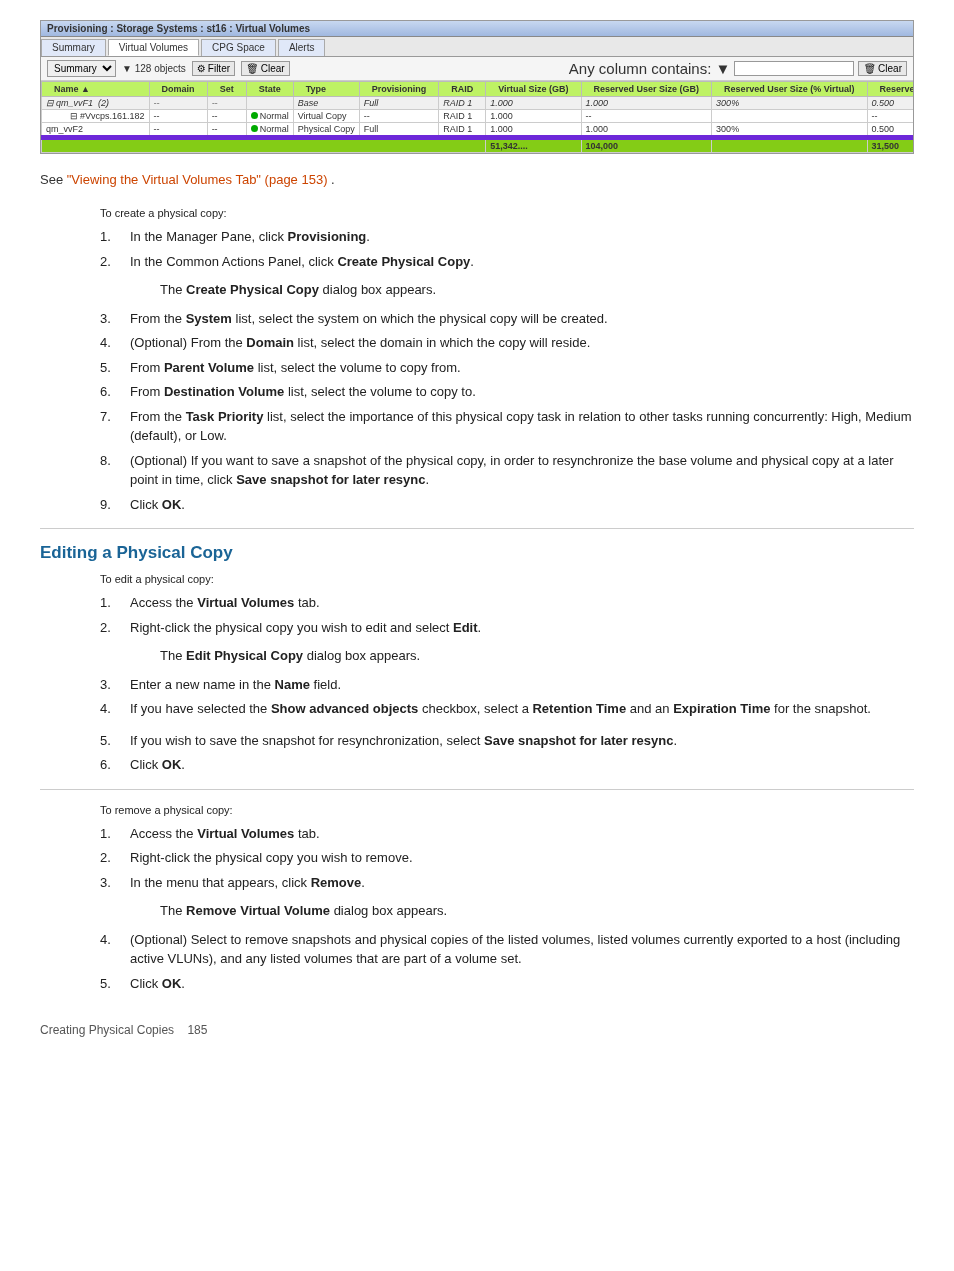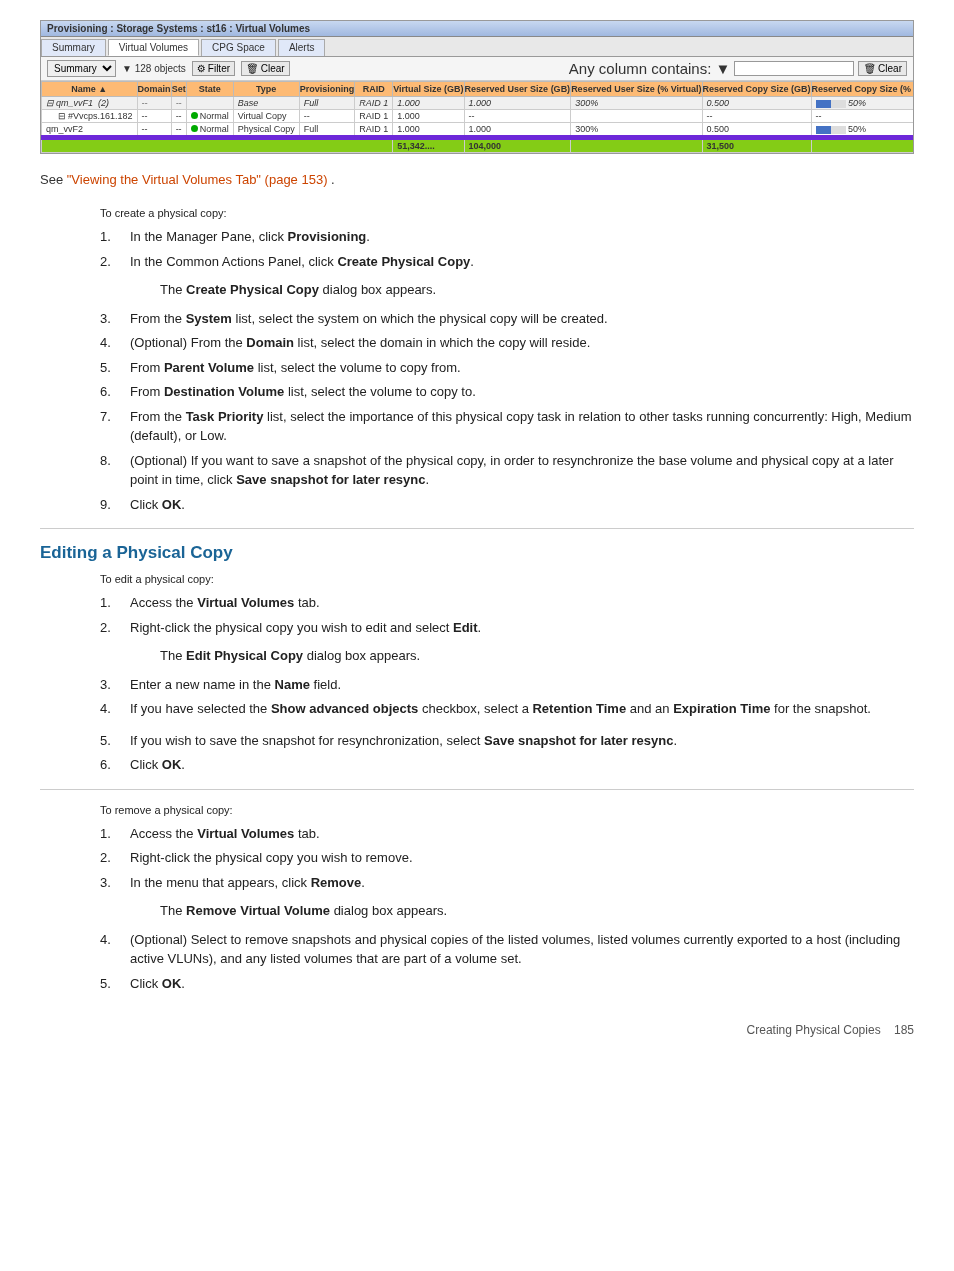--- a/index.html
+++ b/index.html
@@ -85,24 +85,24 @@
       padding: 1px 4px;
       border: 1px solid #999;
       width: 120px;
     }
     .ss-table {
       width: 100%;
       border-collapse: collapse;
       font-size: 9px;
     }
     .ss-table th {
-      background: #fdba74;
+      background: #bef264;
       border: 1px solid #bbb;
-      padding: 2px 0;
-      text-align: center;
+      padding: 2px 12px;
+      text-align: left;
       font-weight: bold;
       white-space: nowrap;
     }
     .ss-table td {
       border: 1px solid #ccc;
       padding: 1px 4px;
       white-space: nowrap;
       background: #fff;
     }
     .ss-table tr.group-header td {
@@ -203,21 +203,21 @@
     }
 
     .divider {
       border: none;
       border-top: 1px solid #ccc;
       margin: 14px 0;
     }
 
     .page-footer {
       display: flex;
-      justify-content: flex-end;
+      justify-content: flex-start;
       align-items: flex-end;
       margin-top: 30px;
       font-size: 12px;
       color: #555;
     }
   </style>
 </head>
 <body>
 
 <div class="screenshot-area">
@@ -289,21 +289,21 @@
           <td>
             <div class="progress-bar-container">
               <div class="progress-bar-fill" style="width:50%;"></div>
             </div>
             50%
           </td>
 
         </tr>
 
         <tr>
-          <td style="padding-left:16px;">
+          <td style="padding-left:28px;">
             <span>⊟</span>
             #Vvcps.161.182
           </td>
           <td>--</td>
           <td>--</td>
           <td>
             <span class="dot dot-green"></span>Normal
           </td>
           <td>Virtual Copy</td>
           <td>--</td>

